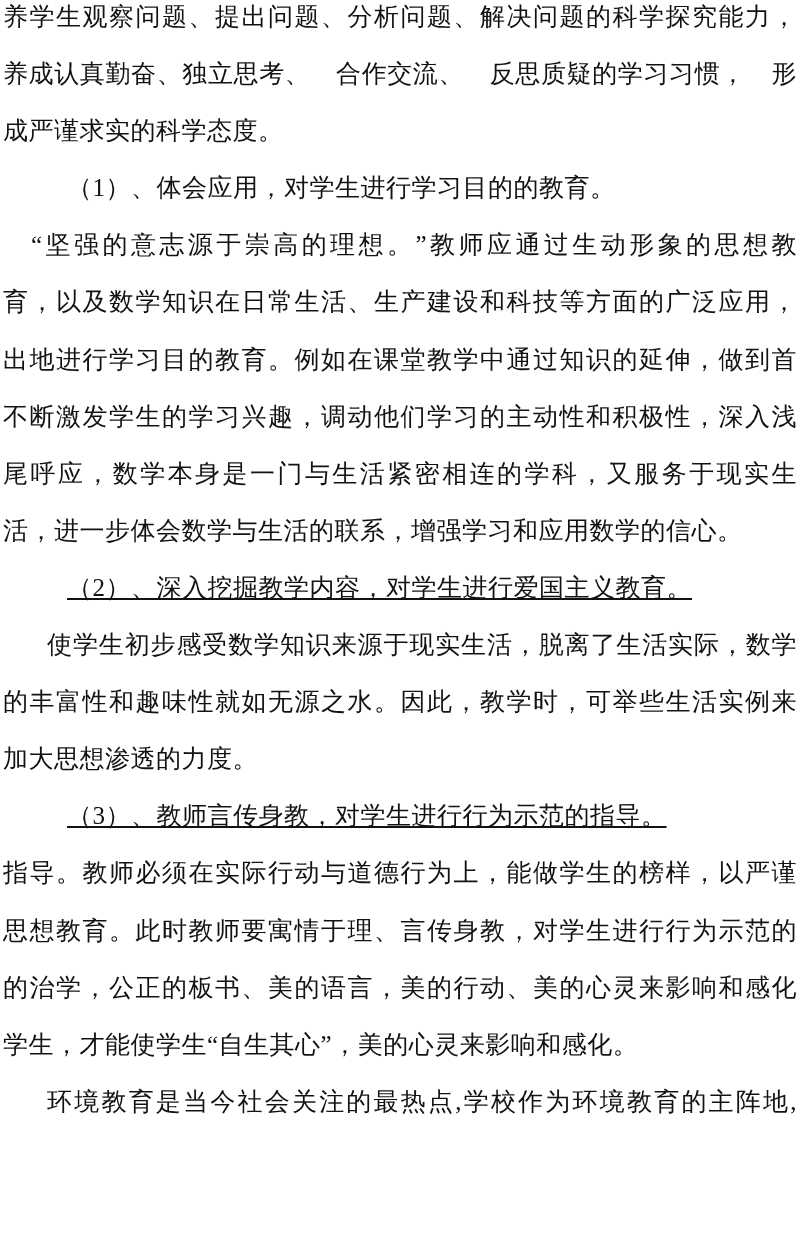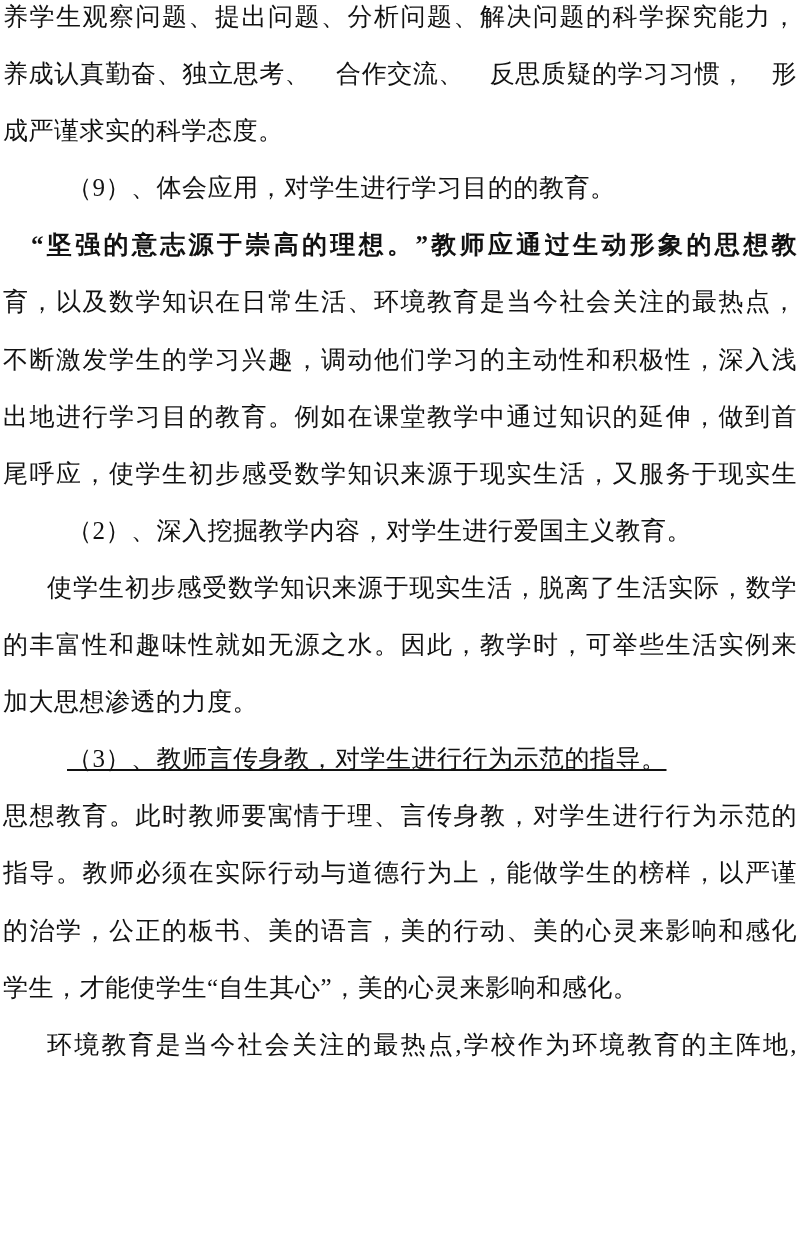--- a/index.html
+++ b/index.html
@@ -38,43 +38,44 @@
 <body style="background: rgb(255, 255, 255);">
 
 <div class="doc" style="color: rgb(18, 18, 18);">
   <div id="doc-content">
       <div class="para">
         <div class="line">养学生观察问题、提出问题、分析问题、解决问题的科学探究能力，</div>
         <div class="line">养成认真勤奋、独立思考、　合作交流、　反思质疑的学习习惯，　形</div>
         <div class="line no-fill">成严谨求实的科学态度。</div>
       </div>
       <div class="para">
-        <div class="line no-fill" style="padding-left: 64px;">（9）、体会应用，对学生进行学习目的的教育。</div>
+        <div class="line no-fill" style="padding-left: 64px;">（1）、体会应用，对学生进行学习目的的教育。</div>
       </div>
       <div class="para">
-        <div class="line" style="padding-left: 28px; font-weight: bold;">“坚强的意志源于崇高的理想。”教师应通过生动形象的思想教</div>
-        <div class="line">育，以及数学知识在日常生活、环境教育是当今社会关注的最热点，</div>
+        <div class="line" style="padding-left: 28px;">“坚强的意志源于崇高的理想。”教师应通过生动形象的思想教</div>
+        <div class="line">育，以及数学知识在日常生活、生产建设和科技等方面的广泛应用，</div>
+        <div class="line">出地进行学习目的教育。例如在课堂教学中通过知识的延伸，做到首</div>
         <div class="line">不断激发学生的学习兴趣，调动他们学习的主动性和积极性，深入浅</div>
-        <div class="line">出地进行学习目的教育。例如在课堂教学中通过知识的延伸，做到首</div>
-        <div class="line">尾呼应，使学生初步感受数学知识来源于现实生活，又服务于现实生</div>
+        <div class="line">尾呼应，数学本身是一门与生活紧密相连的学科，又服务于现实生</div>
+        <div class="line no-fill">活，进一步体会数学与生活的联系，增强学习和应用数学的信心。</div>
       </div>
       <div class="para">
-        <div class="line no-fill" style="padding-left: 64px;">（2）、深入挖掘教学内容，对学生进行爱国主义教育。</div>
+        <div class="line no-fill" style="padding-left: 64px; text-decoration: underline;">（2）、深入挖掘教学内容，对学生进行爱国主义教育。</div>
       </div>
       <div class="para">
         <div class="line" style="padding-left: 44px;">使学生初步感受数学知识来源于现实生活，脱离了生活实际，数学</div>
         <div class="line">的丰富性和趣味性就如无源之水。因此，教学时，可举些生活实例来</div>
         <div class="line no-fill">加大思想渗透的力度。</div>
       </div>
       <div class="para">
         <div class="line no-fill" style="padding-left: 64px; text-decoration: underline;">（3）、教师言传身教，对学生进行行为示范的指导。</div>
       </div>
       <div class="para">
+        <div class="line">指导。教师必须在实际行动与道德行为上，能做学生的榜样，以严谨</div>
         <div class="line">思想教育。此时教师要寓情于理、言传身教，对学生进行行为示范的</div>
-        <div class="line">指导。教师必须在实际行动与道德行为上，能做学生的榜样，以严谨</div>
         <div class="line">的治学，公正的板书、美的语言，美的行动、美的心灵来影响和感化</div>
         <div class="line no-fill">学生，才能使学生“自生其心”，美的心灵来影响和感化。</div>
       </div>
       <div class="para">
         <div class="line" style="padding-left: 44px;">环境教育是当今社会关注的最热点,学校作为环境教育的主阵地,</div>
       </div>
     </div>
 </div>
 
 </body></html>

